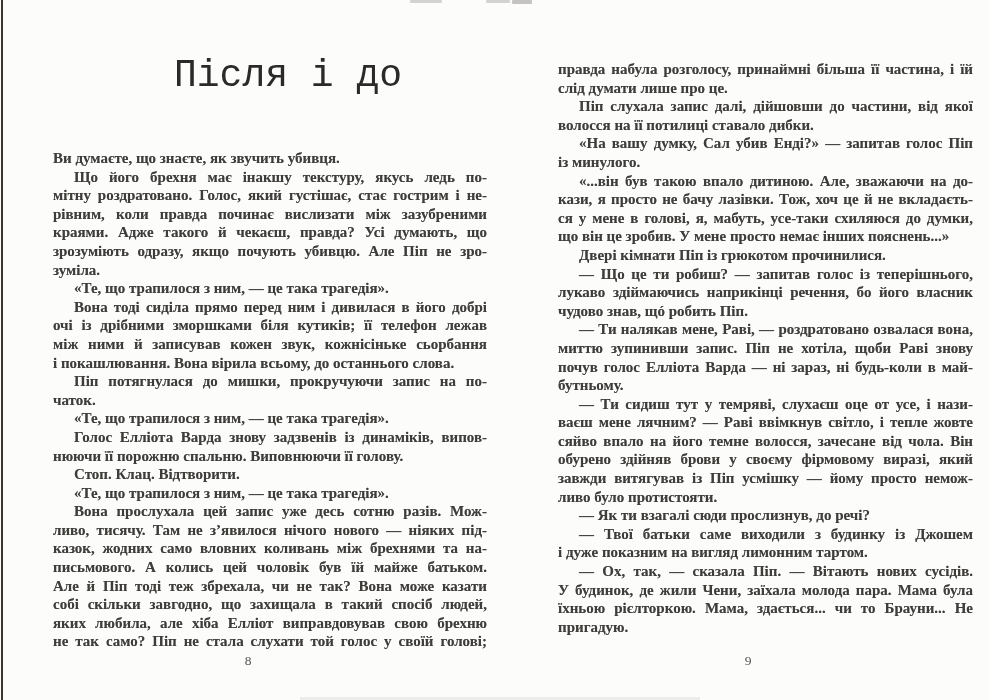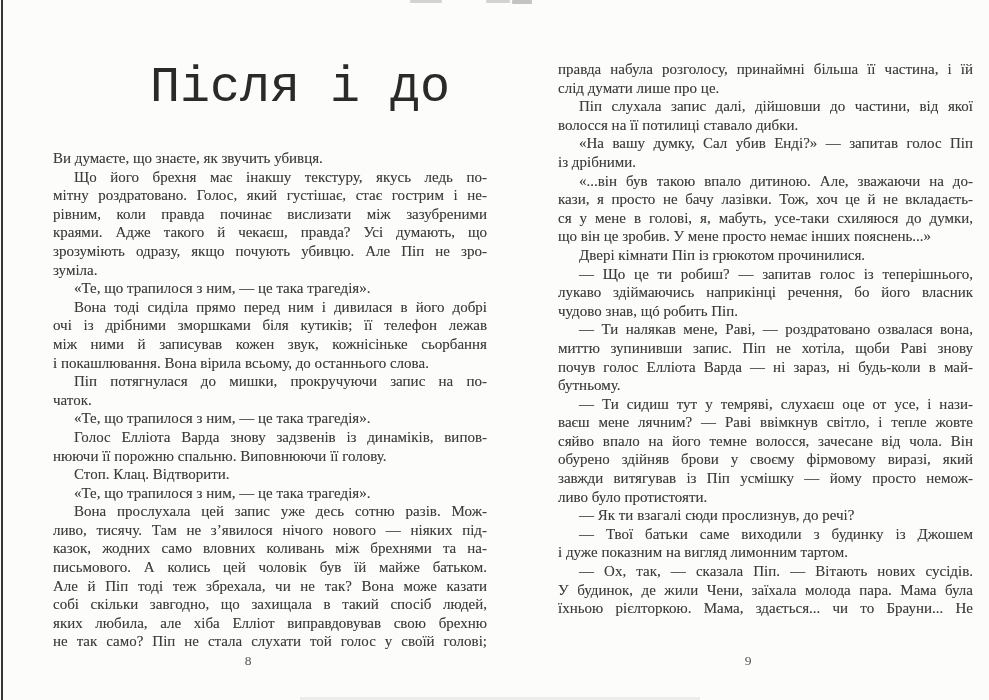--- a/index.html
+++ b/index.html
@@ -43,32 +43,33 @@
     bottom: 0;
     width: 400px;
     height: 3px;
     background: rgba(100, 95, 88, 0.10);
   }
   .chapter-title {
     position: absolute;
     left: 67px;
     top: 48px;
     width: 434px;
-    margin: 16px;
+    margin: 4px;
     text-align: center;
     font-family: "Liberation Mono", monospace;
     font-weight: normal;
-    font-size: 50px;
+    font-size: 38px;
     line-height: 48px;
     color: #2b2a28;
     letter-spacing: 0px;
   }
   .page-text {
     position: absolute;
     overflow: hidden;
+    font-weight: bold;
   }
   .page-text.left {
     left: 53px;
     top: 149px;
     width: 434px;
     height: 500px;
   }
   .page-text.right {
     left: 558px;
     top: 60px;
@@ -137,21 +138,21 @@
       <div class="line just">яких любила, але хіба Елліот виправдовував свою брехню</div>
       <div class="line just">не так само? Піп не стала слухати той голос у своїй голові;</div>
     </div>
 
   <div class="page-text right">
       <div class="line just">правда набула розголосу, принаймні більша її частина, і їй</div>
       <div class="line end">слід думати лише про це.</div>
       <div class="line just indent">Піп слухала запис далі, дійшовши до частини, від якої</div>
       <div class="line end">волосся на її потилиці ставало дибки.</div>
       <div class="line just indent">«На вашу думку, Сал убив Енді?» — запитав голос Піп</div>
-      <div class="line end">із дрібними.</div>
+      <div class="line end">із минулого.</div>
       <div class="line just indent">«...він був такою впало дитиною. Але, зважаючи на до-</div>
       <div class="line just">кази, я просто не бачу лазівки. Тож, хоч це й не вкладаєть-</div>
       <div class="line just">ся у мене в голові, я, мабуть, усе-таки схиляюся до думки,</div>
       <div class="line end">що він це зробив. У мене просто немає інших пояснень...»</div>
       <div class="line end indent">Двері кімнати Піп із грюкотом прочинилися.</div>
       <div class="line just indent">— Що це ти робиш? — запитав голос із теперішнього,</div>
       <div class="line just">лукаво здіймаючись наприкінці речення, бо його власник</div>
       <div class="line end">чудово знав, щó робить Піп.</div>
       <div class="line just indent">— Ти налякав мене, Раві, — роздратовано озвалася вона,</div>
       <div class="line just">миттю зупинивши запис. Піп не хотіла, щоби Раві знову</div>
@@ -162,20 +163,21 @@
       <div class="line just">сяйво впало на його темне волосся, зачесане від чола. Він</div>
       <div class="line just">обурено здійняв брови у своєму фірмовому виразі, який</div>
       <div class="line just">завжди витягував із Піп усмішку — йому просто немож-</div>
       <div class="line end">ливо було протистояти.</div>
       <div class="line end indent">— Як ти взагалі сюди прослизнув, до речі?</div>
       <div class="line just indent">— Твої батьки саме виходили з будинку із Джошем</div>
       <div class="line end">і дуже показним на вигляд лимонним тартом.</div>
       <div class="line just indent">— Ох, так, — сказала Піп. — Вітають нових сусідів.</div>
       <div class="line just">У будинок, де жили Чени, заїхала молода пара. Мама була</div>
       <div class="line just">їхньою рієлторкою. Мама, здається... чи то Брауни... Не</div>
+      <div class="line end">пригадую.</div>
     </div>
 
   <div class="pagenum pn-left">8</div>
 
   <div class="pagenum pn-right">9</div>
 
   <div class="bottom-shadow"></div>
 </div>
 
 </body></html>

